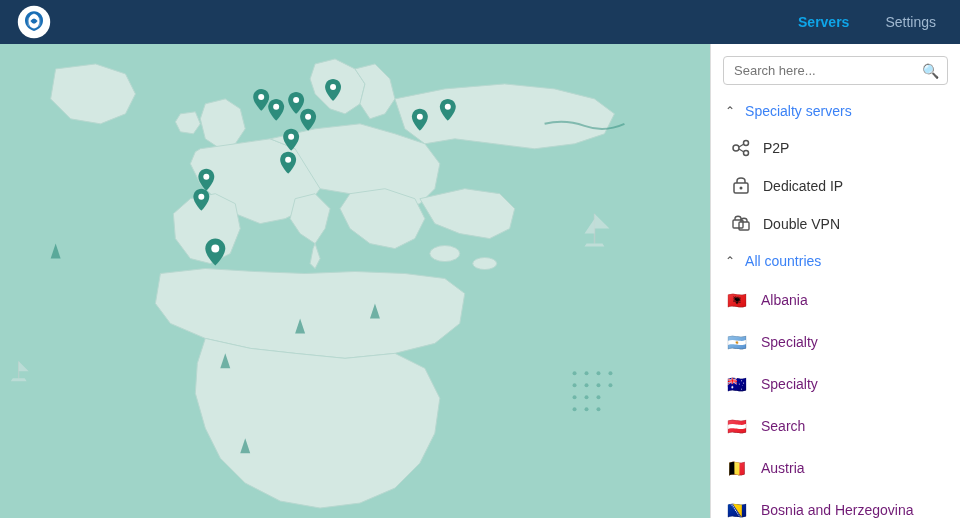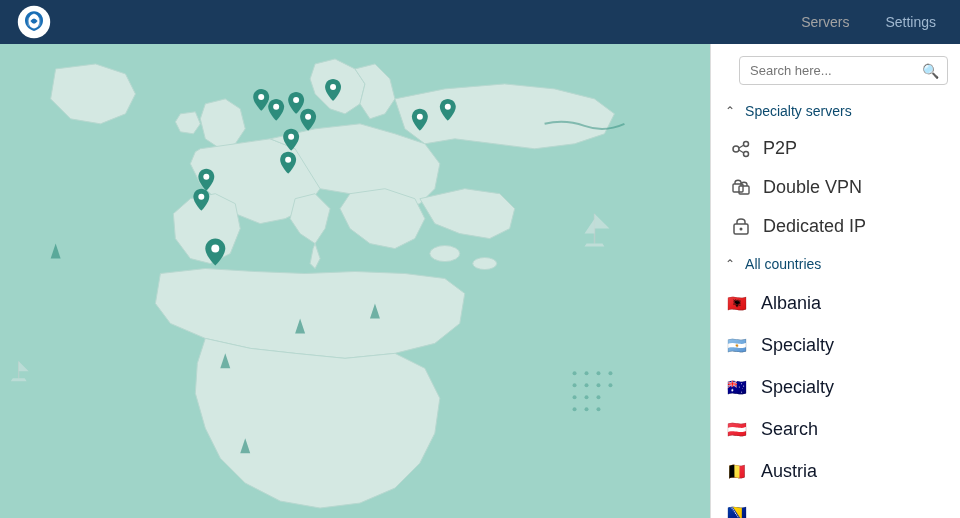--- a/index.html
+++ b/index.html
@@ -25,22 +25,22 @@
       margin-left: auto;
     }
     .header-nav-item {
       color: white;
       font-size: 14px;
       cursor: pointer;
       padding: 4px 8px;
       border-radius: 4px;
     }
     .header-nav-item.active {
-      color: #a3a3a3;
-      font-weight: 400;
+      color: #0ea5e9;
+      font-weight: 700;
     }
     .header-nav-item.inactive {
       color: #a0b8d0;
     }
 
     
     .main {
       display: flex;
       flex: 1;
       overflow: hidden;
@@ -68,21 +68,21 @@
       width: 250px;
       background: #f5f5f5;
       border-left: 1px solid #ddd;
       display: flex;
       flex-direction: column;
       overflow: hidden;
       flex-shrink: 0;
     }
 
     .search-container {
-      padding: 12px 12px 8px 28px;
+      padding: 12px 12px 8px 12px;
       background: white;
     }
     .search-box {
       width: 100%;
       padding: 6px 30px 6px 10px;
       border: 1px solid #ccc;
       border-radius: 4px;
       font-size: 13px;
       color: #666;
       outline: none;
@@ -115,42 +115,42 @@
       background: white;
     }
     .chevron {
       color: #555;
       font-size: 12px;
       margin-right: 10px;
       display: inline-block;
     }
     .section-label {
       font-size: 14px;
-      color: #0c4a6e;
+      color: #3b82f6;
       font-weight: 500;
     }
 
     .server-item {
       display: flex;
       align-items: center;
       padding: 9px 14px 9px 20px;
       cursor: pointer;
       background: white;
     }
     .server-item-icon {
       width: 20px;
       height: 20px;
       margin-right: 12px;
       display: flex;
       align-items: center;
       justify-content: center;
       flex-shrink: 0;
     }
     .server-item-label {
-      font-size: 18px;
+      font-size: 14px;
       color: #333;
     }
 
     .country-item {
       display: flex;
       align-items: center;
       padding: 9px 14px;
       cursor: pointer;
       background: white;
     }
@@ -160,22 +160,22 @@
       border-radius: 50%;
       margin-right: 12px;
       flex-shrink: 0;
       overflow: hidden;
       display: inline-flex;
       align-items: center;
       justify-content: center;
       font-size: 16px;
     }
     .country-label {
-      font-size: 18px;
-      color: #0f172a;
+      font-size: 14px;
+      color: #701a75;
     }
 
     
     .server-list::-webkit-scrollbar { width: 6px; }
     .server-list::-webkit-scrollbar-track { background: #f1f1f1; }
     .server-list::-webkit-scrollbar-thumb { background: #ccc; border-radius: 3px; }
   </style>
 </head>
 <body>
 
@@ -359,40 +359,40 @@
             <line x1="7" y1="8" x2="11.5" y2="5.2" stroke="#555" stroke-width="1.2"></line>
             <line x1="7" y1="10" x2="11.5" y2="12.8" stroke="#555" stroke-width="1.2"></line>
           </svg>
         </div>
         <span class="server-item-label">P2P</span>
       </div>
 
       <div class="server-item">
         <div class="server-item-icon">
           <svg width="18" height="18" viewBox="0 0 18 18" xmlns="http://www.w3.org/2000/svg">
+            <rect x="2" y="6" width="14" height="10" rx="1.5" fill="none" stroke="#555" stroke-width="1.5"></rect>
+            <path d="M5 6 V4 C5 2 7 1 9 1 C11 1 13 2 13 4 V6" fill="none" stroke="#555" stroke-width="1.5"></path>
+            <circle cx="9" cy="11" r="1.5" fill="#555"></circle>
+          </svg>
+        </div>
+        <span class="server-item-label">Dedicated IP</span>
+      </div>
+
+      <div class="server-item">
+        <div class="server-item-icon">
+          <svg width="18" height="18" viewBox="0 0 18 18" xmlns="http://www.w3.org/2000/svg">
             <rect x="1" y="5" width="10" height="8" rx="1" fill="none" stroke="#555" stroke-width="1.4"></rect>
             <path d="M3 5 V3.5 C3 2 4.5 1.2 6 1.2 C7.5 1.2 9 2 9 3.5 V5" fill="none" stroke="#555" stroke-width="1.4"></path>
             <rect x="7" y="7" width="10" height="8" rx="1" fill="none" stroke="#555" stroke-width="1.4"></rect>
             <path d="M9 7 V5.5 C9 4 10.5 3.2 12 3.2 C13.5 3.2 15 4 15 5.5 V7" fill="none" stroke="#555" stroke-width="1.4"></path>
           </svg>
         </div>
         <span class="server-item-label">Double VPN</span>
       </div>
 
-      <div class="server-item">
-        <div class="server-item-icon">
-          <svg width="18" height="18" viewBox="0 0 18 18" xmlns="http://www.w3.org/2000/svg">
-            <rect x="2" y="6" width="14" height="10" rx="1.5" fill="none" stroke="#555" stroke-width="1.5"></rect>
-            <path d="M5 6 V4 C5 2 7 1 9 1 C11 1 13 2 13 4 V6" fill="none" stroke="#555" stroke-width="1.5"></path>
-            <circle cx="9" cy="11" r="1.5" fill="#555"></circle>
-          </svg>
-        </div>
-        <span class="server-item-label">Dedicated IP</span>
-      </div>
-
       <div class="section-header">
         <span class="chevron">⌃</span>
         <span class="section-label">All countries</span>
       </div>
 
       <div class="country-item">
         <div class="flag">🇦🇱</div>
         <span class="country-label">Albania</span>
       </div>
 
@@ -411,18 +411,19 @@
         <span class="country-label">Search</span>
       </div>
 
       <div class="country-item">
         <div class="flag">🇧🇪</div>
         <span class="country-label">Austria</span>
       </div>
 
       <div class="country-item">
         <div class="flag">🇧🇦</div>
+        <span class="country-label">Bosnia and Herzegovina</span>
       </div>
 
     </div>
   </div>
 
 </div>
 
 </body></html>

